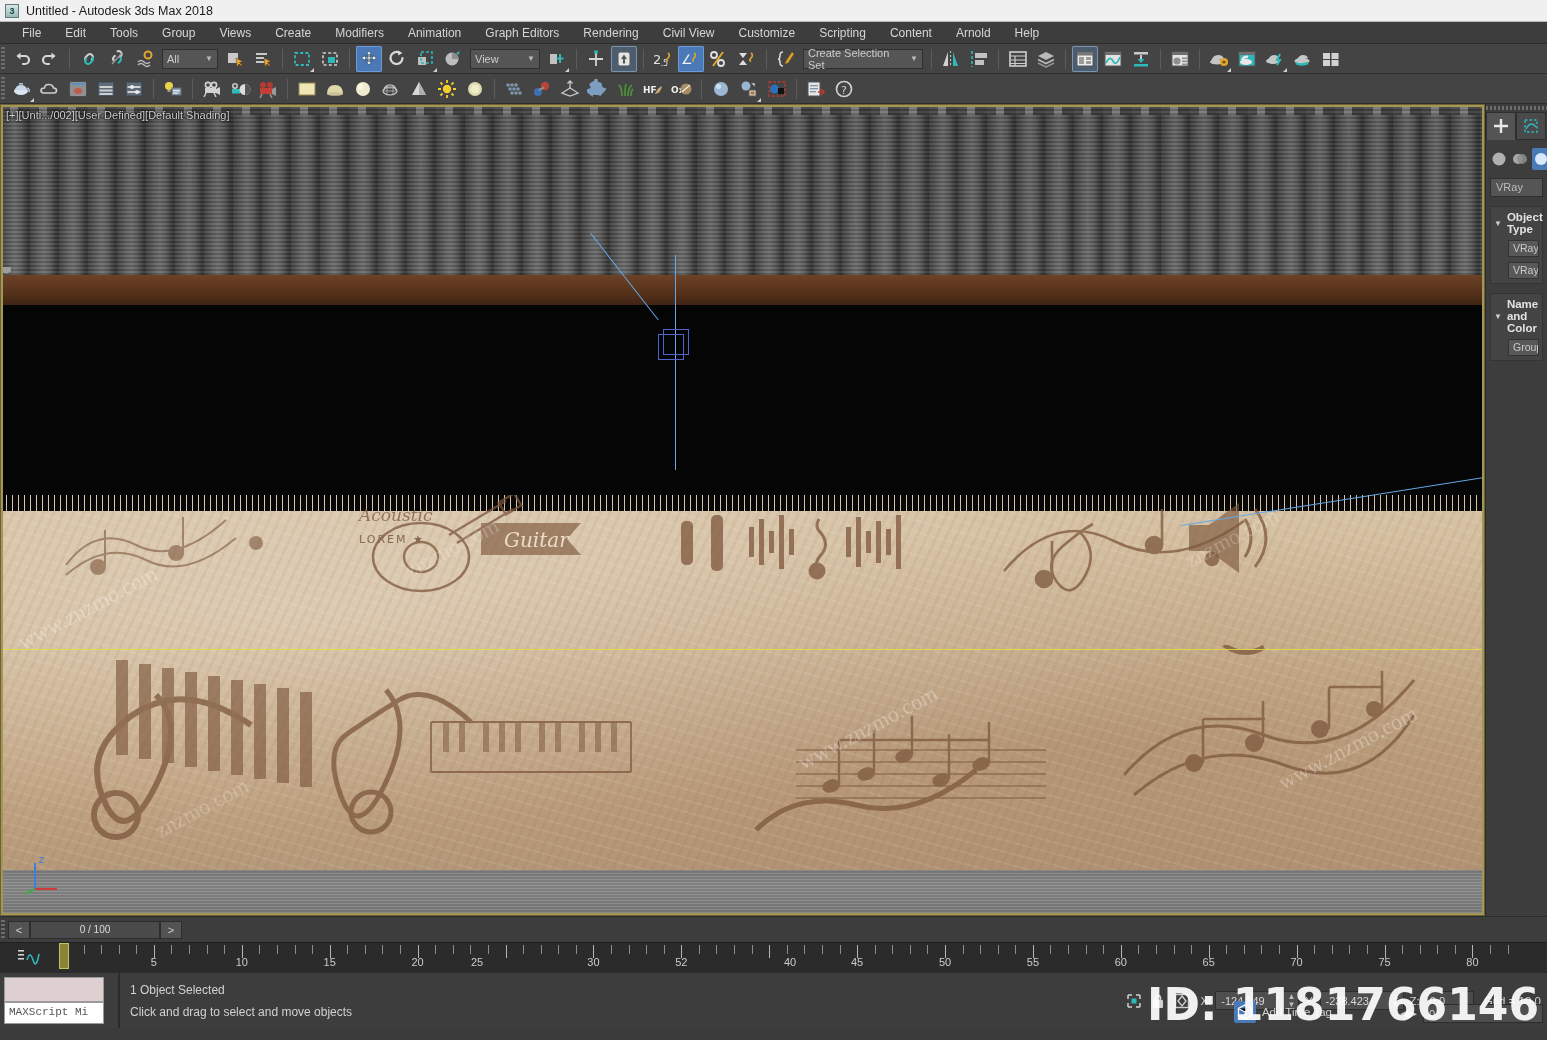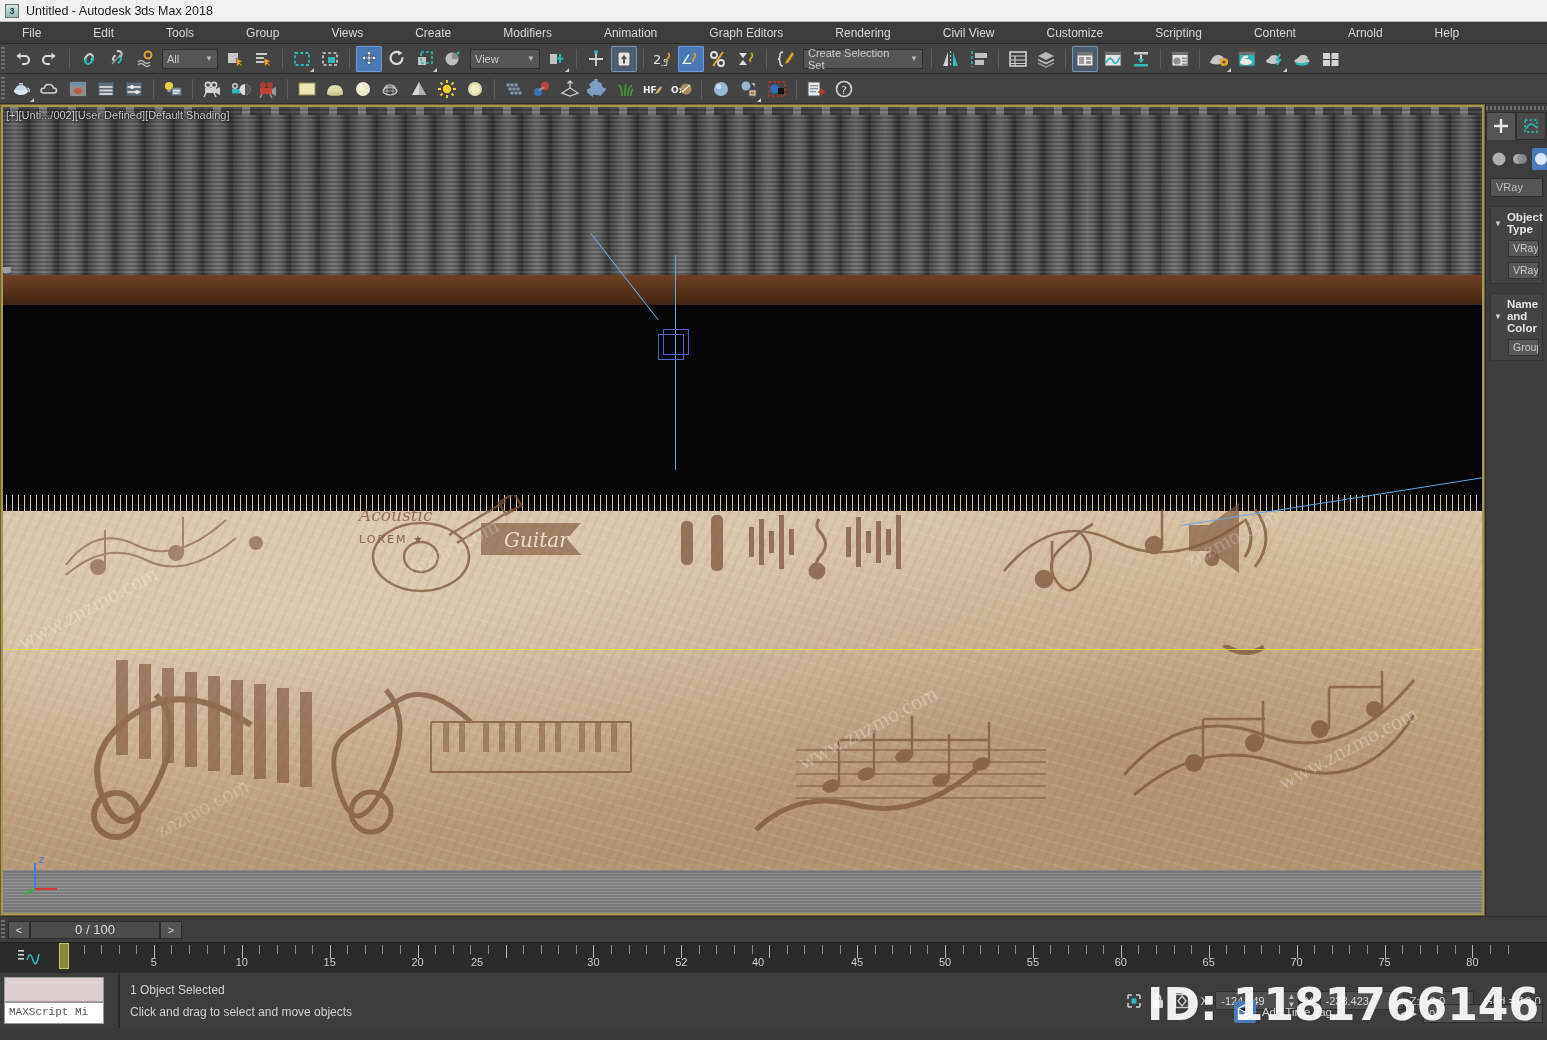--- a/index.html
+++ b/index.html
@@ -9,21 +9,21 @@
   
   #titlebar { height:22px; background:#f0f0f0; display:flex; align-items:center;
     padding-left:5px; border-bottom:1px solid #b9b9b9; }
   #titlebar .applogo { width:14px; height:14px; background:linear-gradient(#d9e6e6,#9fb7b7);
     border:1px solid #5d7b7b; color:#0a4a4a; font-size:9px; font-weight:bold;
     display:flex; align-items:center; justify-content:center; margin-right:7px; }
   #titlebar .ttext { font-size:12.5px; color:#1a1a1a; }
 
   
   #menubar { height:22px; background:#3d3d3d; display:flex; align-items:center;
-    padding-left:10px; border-bottom:1px solid #2c2c2c;gap:28px; }
+    padding-left:10px; border-bottom:1px solid #2c2c2c; }
   #menubar .mi { font-size:12px; color:#d6d6d6; padding:2px 12px; cursor:default; white-space:nowrap; }
 
   
   .toolbar { background:#444444; display:flex; align-items:center; height:30px;
     padding-left:8px; border-bottom:1px solid #2e2e2e; position:relative; }
   .toolbar:before { content:""; position:absolute; left:1px; top:3px; width:4px; height:24px;
     background-image:repeating-linear-gradient(to bottom,#6d6d6d 0 2px, transparent 2px 4px); }
   .tbtn { width:26px; height:26px; margin:0 1px; display:flex; align-items:center;
     justify-content:center; border-radius:2px; position:relative; }
   .tbtn.active { background:#4a79b8; box-shadow:inset 0 0 0 1px #6e9bd8; }
@@ -127,21 +127,21 @@
     color:#c9c9c9; font-size:10.5px; padding:1px 4px; overflow:hidden; white-space:nowrap;}
 
   
   #timebar { height:26px; background:#3d3d3d; display:flex; align-items:center; padding-left:8px;
     position:relative; border-top:1px solid #2b2b2b;}
   #timebar:before{content:"";position:absolute;left:1px;top:3px;width:4px;height:20px;
     background-image:repeating-linear-gradient(to bottom,#6d6d6d 0 2px,transparent 2px 4px);}
   .tprev,.tnext { width:22px; height:18px; background:#535353; border:1px solid #2d2d2d;
     color:#cfcfcf; font-size:11px; display:flex; align-items:center; justify-content:center;}
   .tfield { width:130px; height:18px; background:#4b4b4b; border:1px solid #2d2d2d; color:#dcdcdc;
-    font-size:13px; display:flex; align-items:center; justify-content:center;}
+    font-size:10px; display:flex; align-items:center; justify-content:center;}
 
   #ruler { height:30px; background:#2b2b2b; position:relative; overflow:hidden;
     border-top:1px solid #1f1f1f;}
   #ruler .track { position:absolute; left:0; top:0; width:100%; height:100%; }
   #ruler .tick { position:absolute; top:2px; width:1px; height:9px; background:#8b8b8b;}
   #ruler .tick.maj { height:13px; background:#b5b5b5; }
   #ruler .lbl { position:absolute; top:13px; font-size:11px; color:#cbcbcb; transform:translateX(-50%); }
   .slider-handle{position:absolute; top:0; width:10px; height:26px; background:#8a8436;
     border:1px solid #c9c060; z-index:4;}
   .key-ico{position:absolute;left:18px;top:4px;z-index:5;}
@@ -1023,21 +1023,21 @@
       <div class="tick maj" style="left: 1472.42px;"></div>
       <div class="tick" style="left: 1490px;"></div>
       <div class="tick" style="left: 1507.58px;"></div>
       <div class="lbl" style="left: 153.901px;">5</div>
       <div class="lbl" style="left: 241.802px;">10</div>
       <div class="lbl" style="left: 329.704px;">15</div>
       <div class="lbl" style="left: 417.605px;">20</div>
       <div class="lbl" style="left: 477px;">25</div>
       <div class="lbl" style="left: 593.407px;">30</div>
       <div class="lbl" style="left: 681.309px;">52</div>
-      <div class="lbl" style="left: 758px;">40</div>
+      <div class="lbl" style="left: 790px;">40</div>
       <div class="lbl" style="left: 857.111px;">45</div>
       <div class="lbl" style="left: 945.012px;">50</div>
       <div class="lbl" style="left: 1032.91px;">55</div>
       <div class="lbl" style="left: 1120.81px;">60</div>
       <div class="lbl" style="left: 1208.72px; text-align: right;">65</div>
       <div class="lbl" style="left: 1296.62px;">70</div>
       <div class="lbl" style="left: 1384.52px;">75</div>
       <div class="lbl" style="left: 1472.42px;">80</div>
     </div>
   <div class="slider-handle" style="left:59px;"></div>

